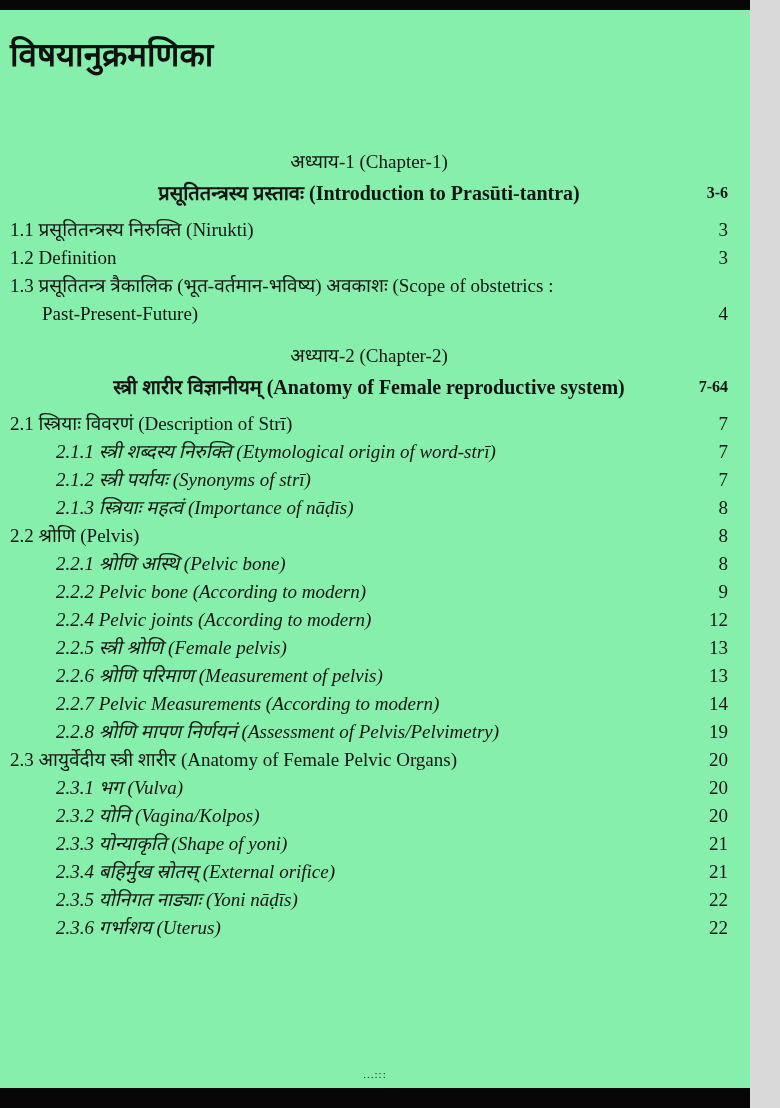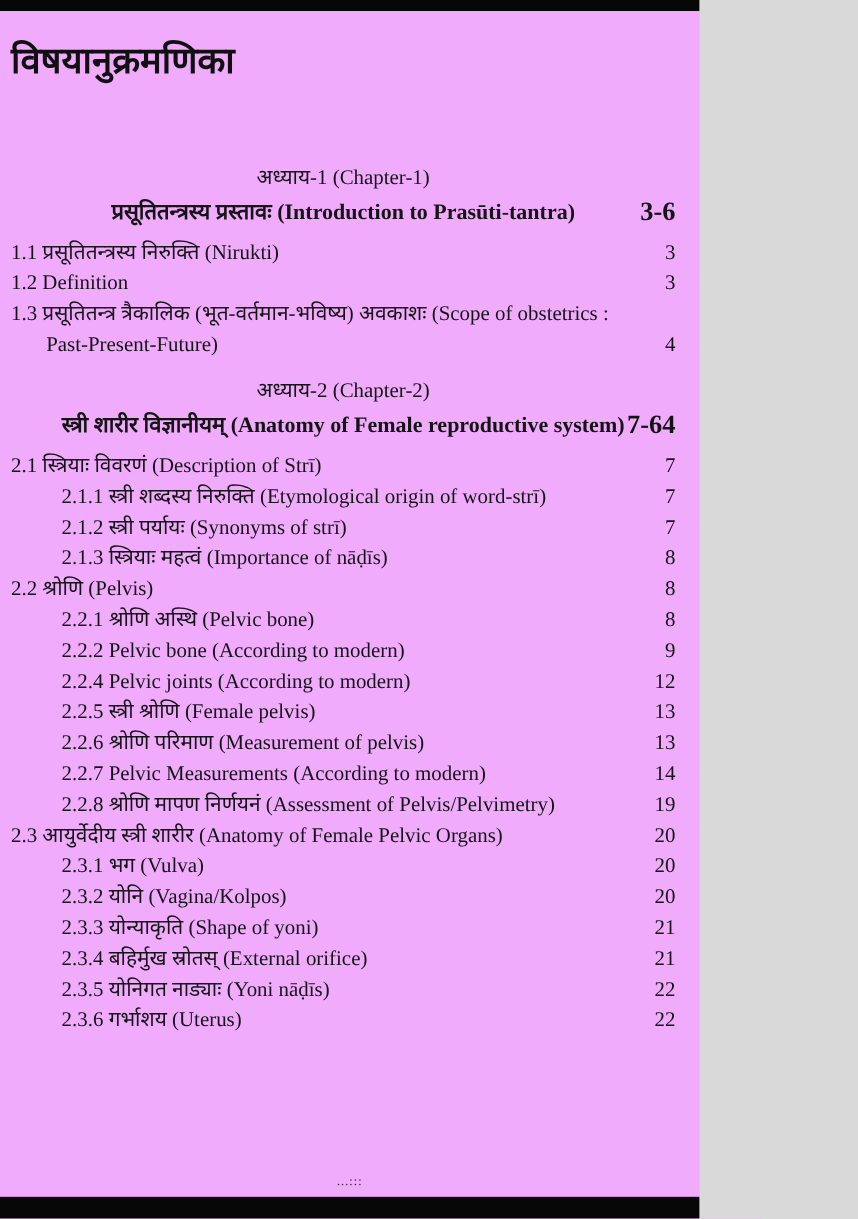--- a/index.html
+++ b/index.html
@@ -4,22 +4,22 @@
 <style>
   * { box-sizing: border-box; }
   html, body { margin: 0; padding: 0; }
   body {
     width: 780px; height: 1108px;
     background: #d9d9d9;
     font-family: "Liberation Serif", "DejaVu Serif", serif;
   }
   .page {
     position: relative;
-    width: 636px; height: 1108px;
-    background: #f0abfc;
+    width: 750px; height: 1108px;
+    background: #86efac;
     overflow: hidden;
     color: #141414;
   }
   .bar { position: absolute; left: 0; width: 100%; background: #070707; }
   .bar.top { top: 0; height: 10px; }
   .bar.bottom { bottom: 0; height: 20px; }
 
   .content {
     position: relative;
     padding: 36px 22px 0 10px;
@@ -57,29 +57,29 @@
     text-align: center;
     font-weight: bold;
     font-size: 20px;
     line-height: 30px;
     margin: 2px 0 8px 0;
   }
   .chapter-heading .ch-pages {
     position: absolute;
     right: 0; top: 0;
     font-weight: bold;
-    font-size: 24px;
+    font-size: 16px;
   }
   .toc-line {
     display: flex;
     align-items: center;
   }
   .toc-line .toc-text { flex: 1 1 auto; padding-right: 10px; }
   .toc-line .toc-page { flex: 0 0 auto; text-align: right; min-width: 34px; }
-  .toc-line.level-2 .toc-text { padding-left: 46px; }
+  .toc-line.level-2 .toc-text { padding-left: 46px; font-style: italic; }
   .toc-line.cont .cont-text { padding-left: 32px; }
   .toc-num { white-space: nowrap; }
 
   .footer-mark {
     position: absolute;
     bottom: 28px;
     left: 0;
     width: 100%;
     text-align: center;
     font-size: 11px;

